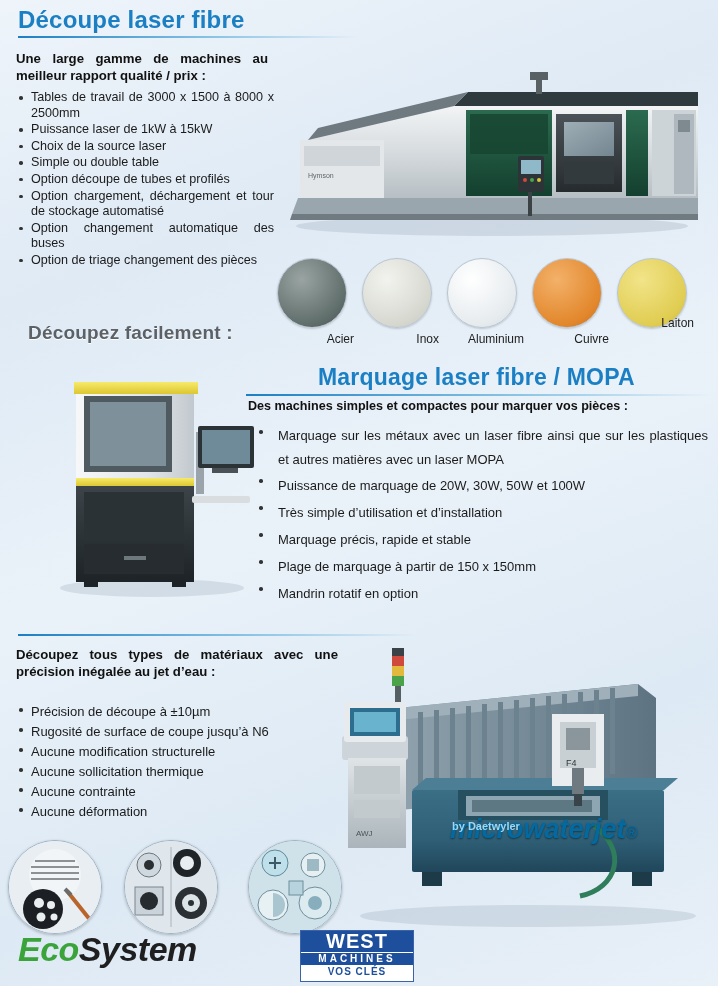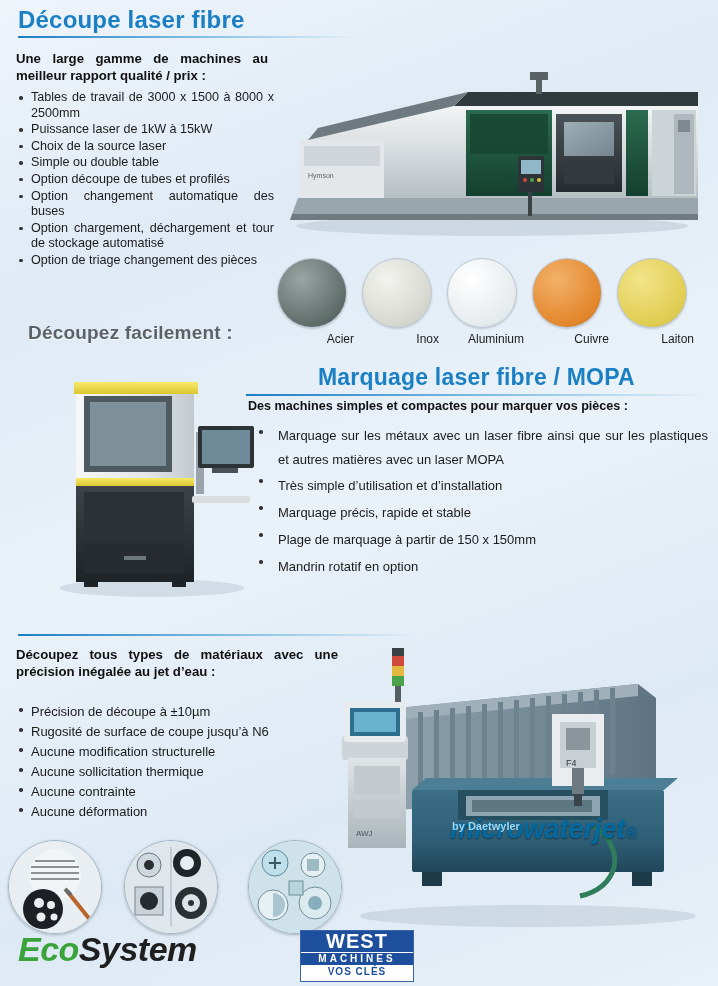--- a/index.html
+++ b/index.html
@@ -201,22 +201,22 @@
   <div class="sec-rule" style="left:18px; top:36px; width:340px;"></div>
 
   <div class="intro" style="left:16px; top:50px; width:252px;">Une large gamme de machines au meilleur rapport qualité / prix :</div>
 
   <ul class="bul" style="left:16px; top:90px; width:258px;">
     <li>Tables de travail de 3000 x 1500 à 8000 x 2500mm</li>
     <li>Puissance laser de 1kW à 15kW</li>
     <li>Choix de la source laser</li>
     <li>Simple ou double table</li>
     <li>Option découpe de tubes et profilés</li>
+    <li>Option chargement, déchargement et tour de stockage automatisé</li>
     <li>Option changement automatique des buses</li>
-    <li>Option chargement, déchargement et tour de stockage automatisé</li>
     <li>Option de triage changement des pièces</li>
   </ul>
 
   <svg class="laser-machine" viewBox="0 0 428 192">
     <defs>
       <linearGradient id="bodyG" x1="0" y1="0" x2="0" y2="1">
         <stop offset="0%" stop-color="#f2f4f5"></stop>
         <stop offset="45%" stop-color="#d9dee1"></stop>
         <stop offset="100%" stop-color="#b7bfc4"></stop>
       </linearGradient>
@@ -278,31 +278,32 @@
   <div class="mat" style="left:362px; top:258px; background: radial-gradient(circle at 35% 30%, #f2f3ee, #d6d8d0 70%, #c3c6bd 100%);"></div>
   <div class="mat-label" style="left:353px; top:332px;">Inox</div>
 
   <div class="mat" style="left:447px; top:258px; background: radial-gradient(circle at 35% 30%, #ffffff, #e6ebee 70%, #d3dade 100%);"></div>
   <div class="mat-label" style="left:438px; top:332px;">Aluminium</div>
 
   <div class="mat" style="left:532px; top:258px; background: radial-gradient(circle at 35% 30%, #f3b169, #e2872c 70%, #c9701f 100%);"></div>
   <div class="mat-label" style="left:523px; top:332px;">Cuivre</div>
 
   <div class="mat" style="left:617px; top:258px; background: radial-gradient(circle at 35% 30%, #f2e489, #e0cd52 70%, #cbb63f 100%);"></div>
-  <div class="mat-label" style="left:608px; top:332px;">Laiton</div>
+  <div class="mat-label" style="left:608px; top:316px;">Laiton</div>
 
   <div class="sec-title" style="left:28px; top:322px; font-size:19px; color:#5b6166; text-shadow:0 1px 0 #fff;">Découpez facilement :</div>
 
   <div class="sec-title" style="left:318px; top:364px; font-size:23px;">Marquage laser fibre / MOPA</div>
   <div class="sec-rule" style="left:246px; top:394px; width:466px;"></div>
 
   <div class="intro" style="left:248px; top:398px; width:450px; font-size:12.6px;">Des machines simples et compactes pour marquer vos pièces :</div>
 
   <ul class="bul" style="left:256px; top:424px; width:452px;">
     <li style="font-size:13px; line-height:24px; padding-left:22px;">Marquage sur les métaux avec un laser fibre ainsi que sur les plastiques et autres matières avec un laser MOPA</li>
+    <li style="font-size:13px; line-height:26px; padding-left:22px;">Puissance de marquage de 20W, 30W, 50W et 100W</li>
     <li style="font-size:13px; line-height:26px; padding-left:22px;">Très simple d’utilisation et d’installation</li>
     <li style="font-size:13px; line-height:26px; padding-left:22px;">Marquage précis, rapide et stable</li>
     <li style="font-size:13px; line-height:26px; padding-left:22px;">Plage de marquage à partir de 150 x 150mm</li>
     <li style="font-size:13px; line-height:26px; padding-left:22px;">Mandrin rotatif en option</li>
   </ul>
 
   <svg class="mark-machine" viewBox="0 0 230 230">
     <defs>
       <linearGradient id="mmBody" x1="0" y1="0" x2="1" y2="0">
         <stop offset="0%" stop-color="#f6f7f8"></stop>

